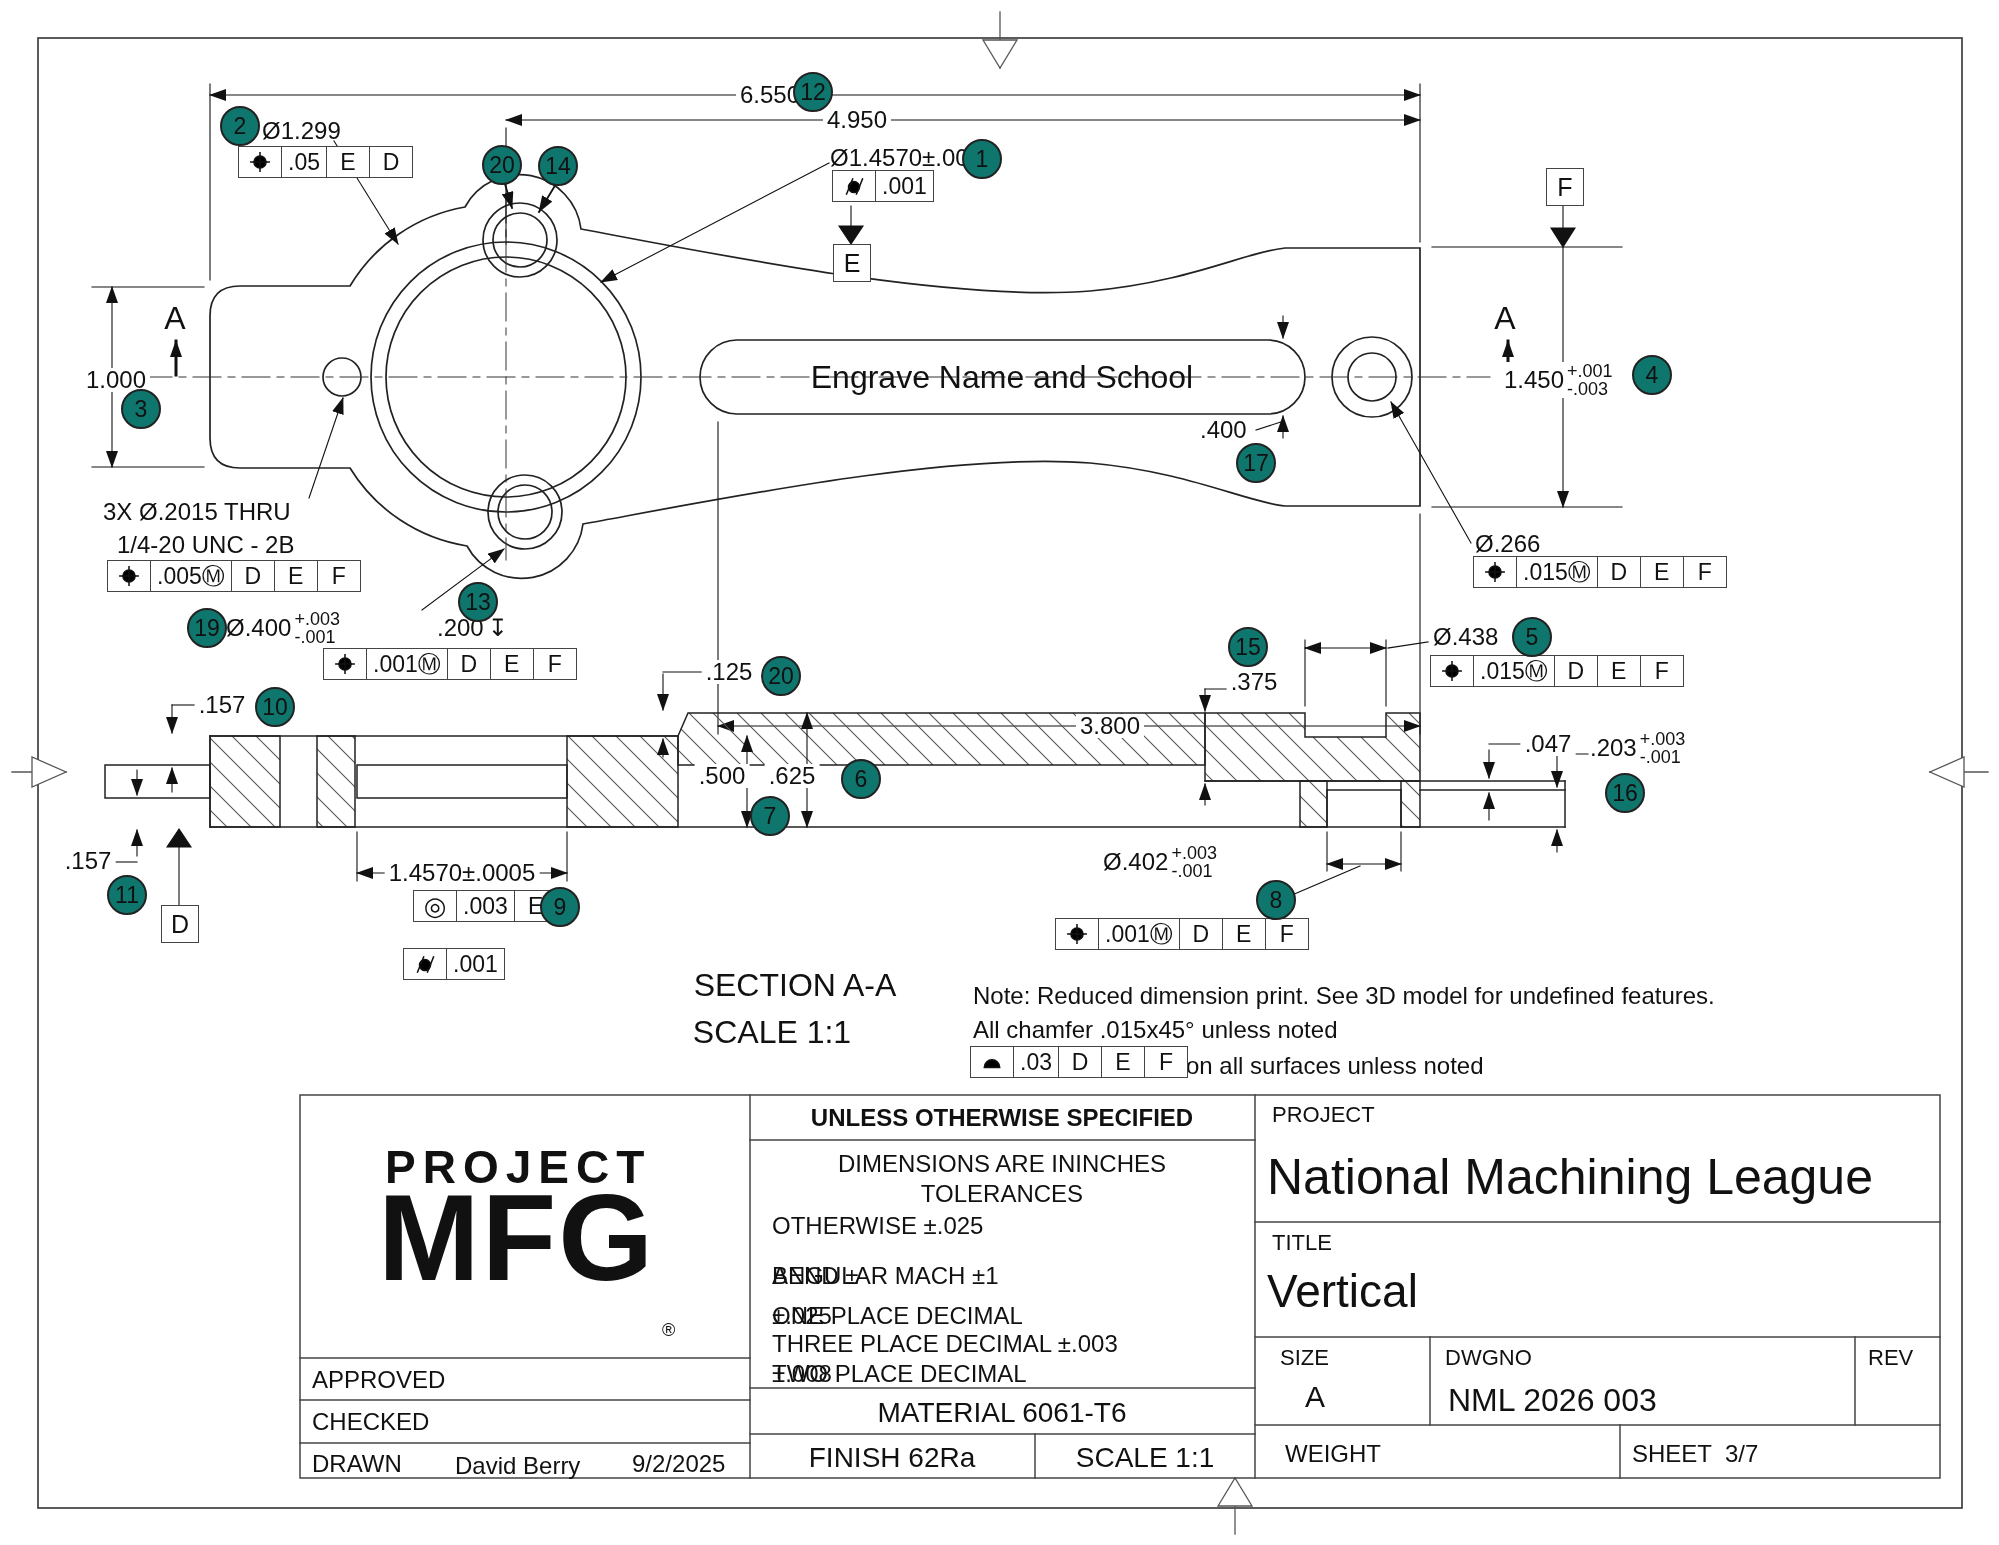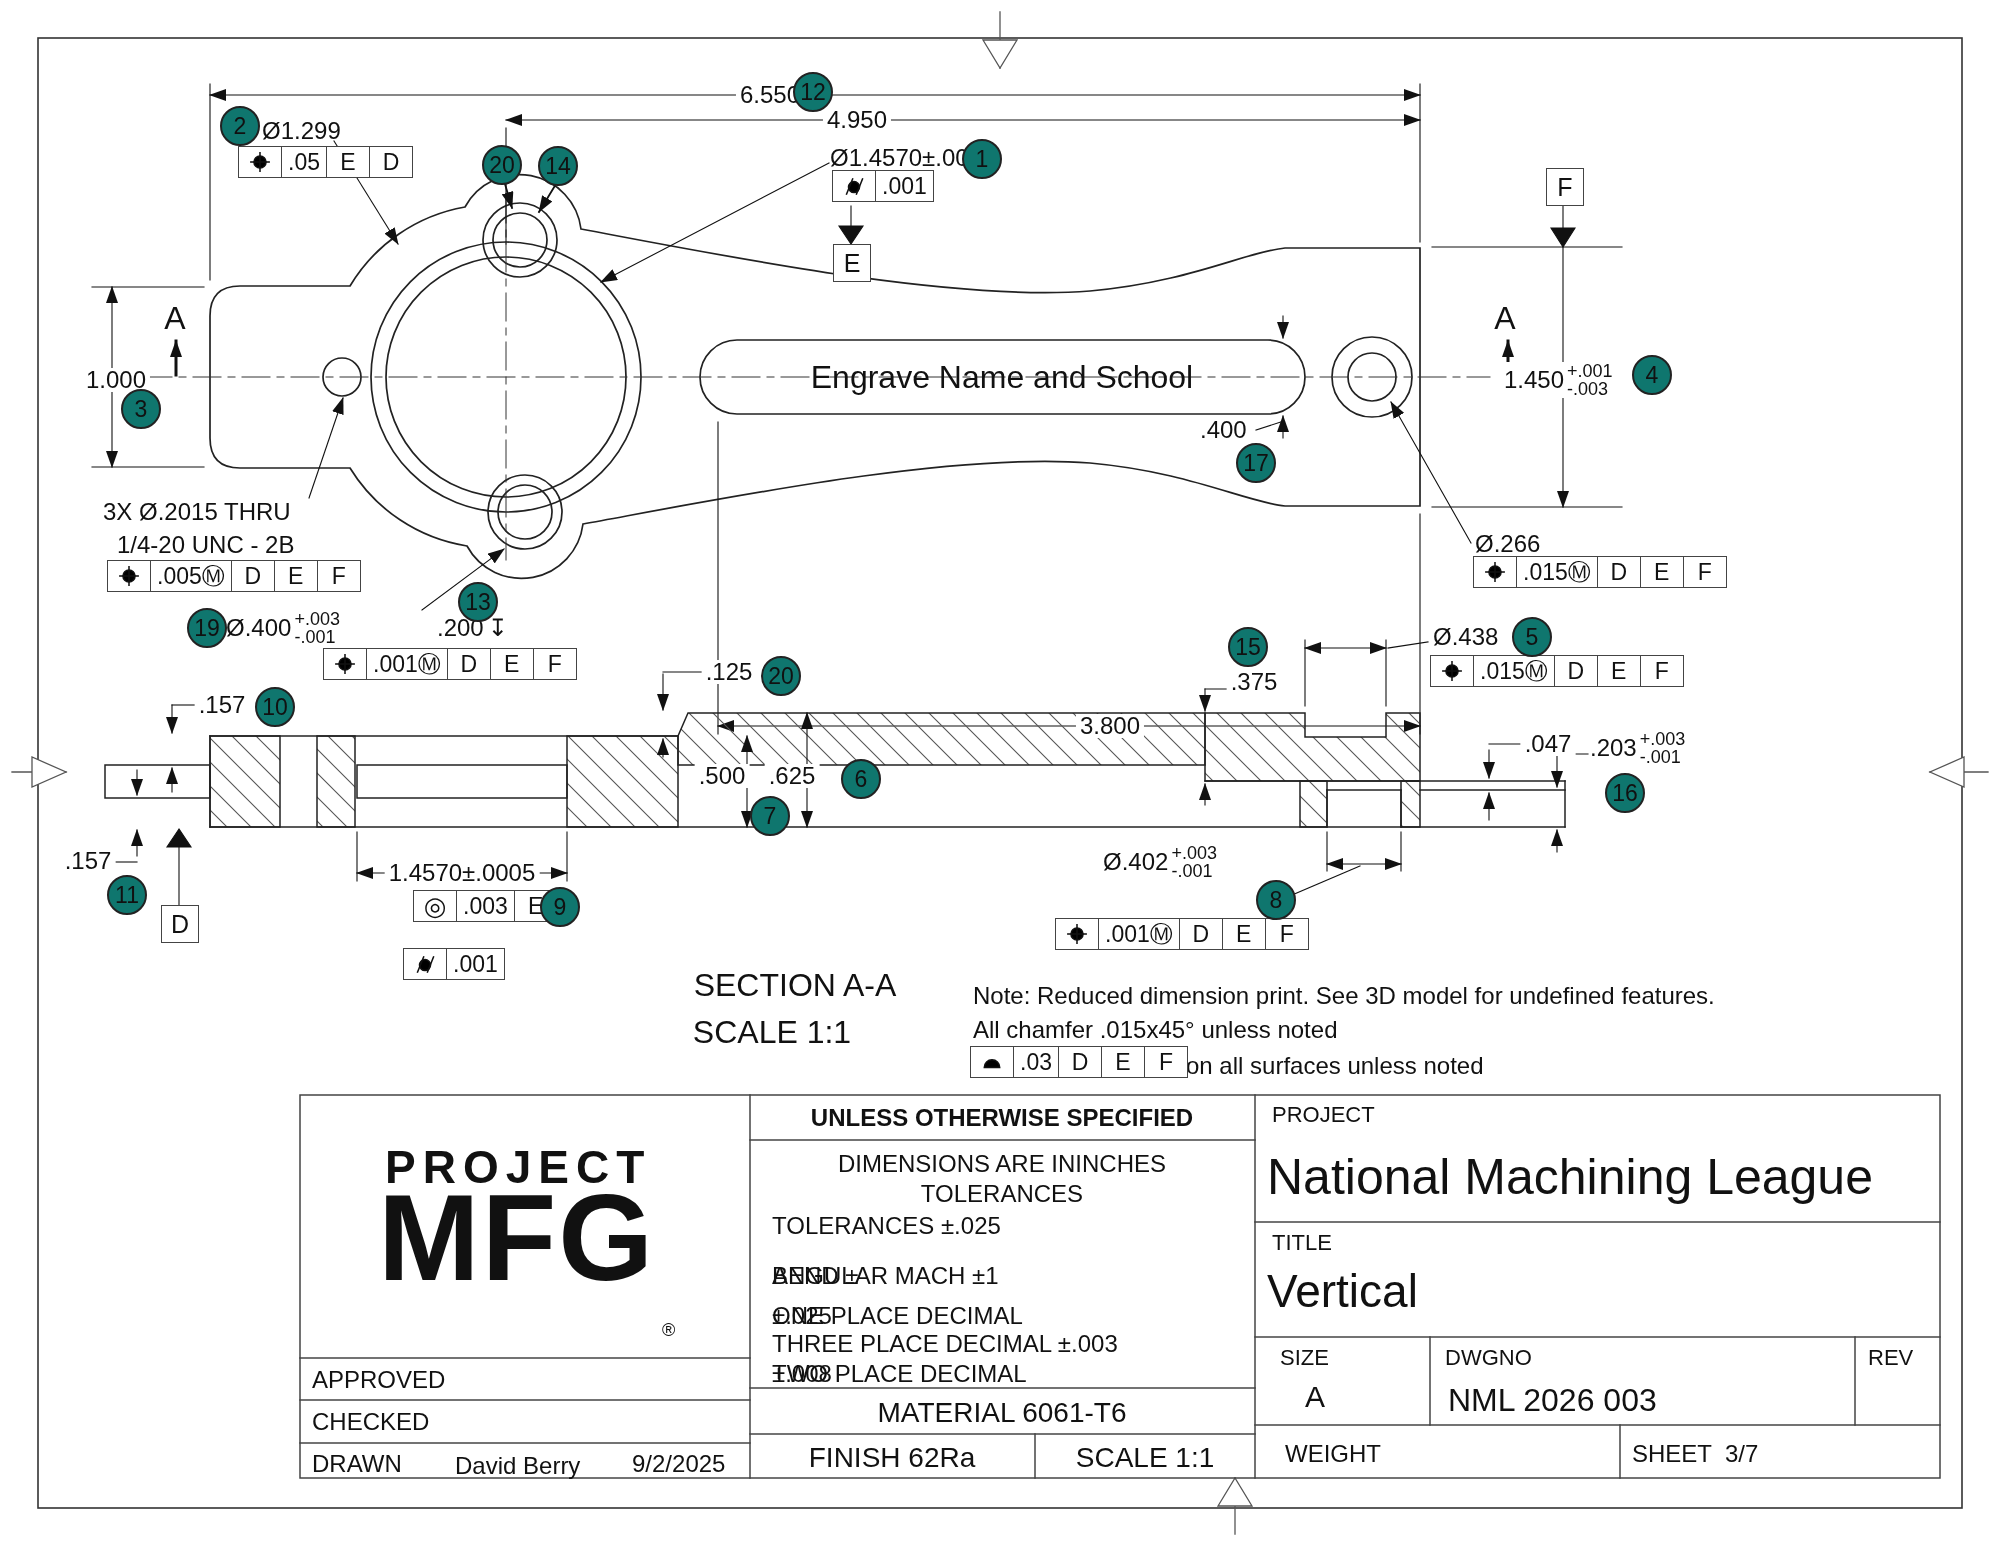--- a/index.html
+++ b/index.html
@@ -409,21 +409,21 @@
 </div>
 <div class="lbl" style="left:1186px;top:1054px;">on all surfaces unless noted</div>
 
 <div class="tb logo1" style="left:385px;top:1140px;">PROJECT</div>
 <div class="tb logo2" style="left:378px;top:1190px;">MFG</div>
 <div class="tb" style="left:662px;top:1320px;font-size:18px;">®</div>
 
 <div class="tb" style="left:1002px;top:1104px;transform:translateX(-50%);font-weight:bold;font-size:24px;">UNLESS OTHERWISE SPECIFIED</div>
 <div class="tb" style="left:1002px;top:1150px;transform:translateX(-50%);font-size:24px;">DIMENSIONS ARE ININCHES</div>
 <div class="tb" style="left:1002px;top:1180px;transform:translateX(-50%);font-size:24px;">TOLERANCES</div>
-<div class="tb" style="left:772px;top:1212px;font-size:24px;">TOLERANCES ±.025</div>
+<div class="tb" style="left:772px;top:1212px;font-size:24px;">OTHERWISE ±.025</div>
 <div class="tb ov" style="left:772px;top:1262px;width:480px;">
   <span>ANGULAR MACH ±1</span>
   <span>BEND ±</span>
 </div>
 <div class="tb ov" style="left:772px;top:1272px;width:480px;">
   <span>ONE PLACE DECIMAL</span>
   <span>±.025</span>
 </div>
 <div class="tb ov" style="left:772px;top:1300px;width:480px;">
   <span>TWO PLACE DECIMAL</span>

